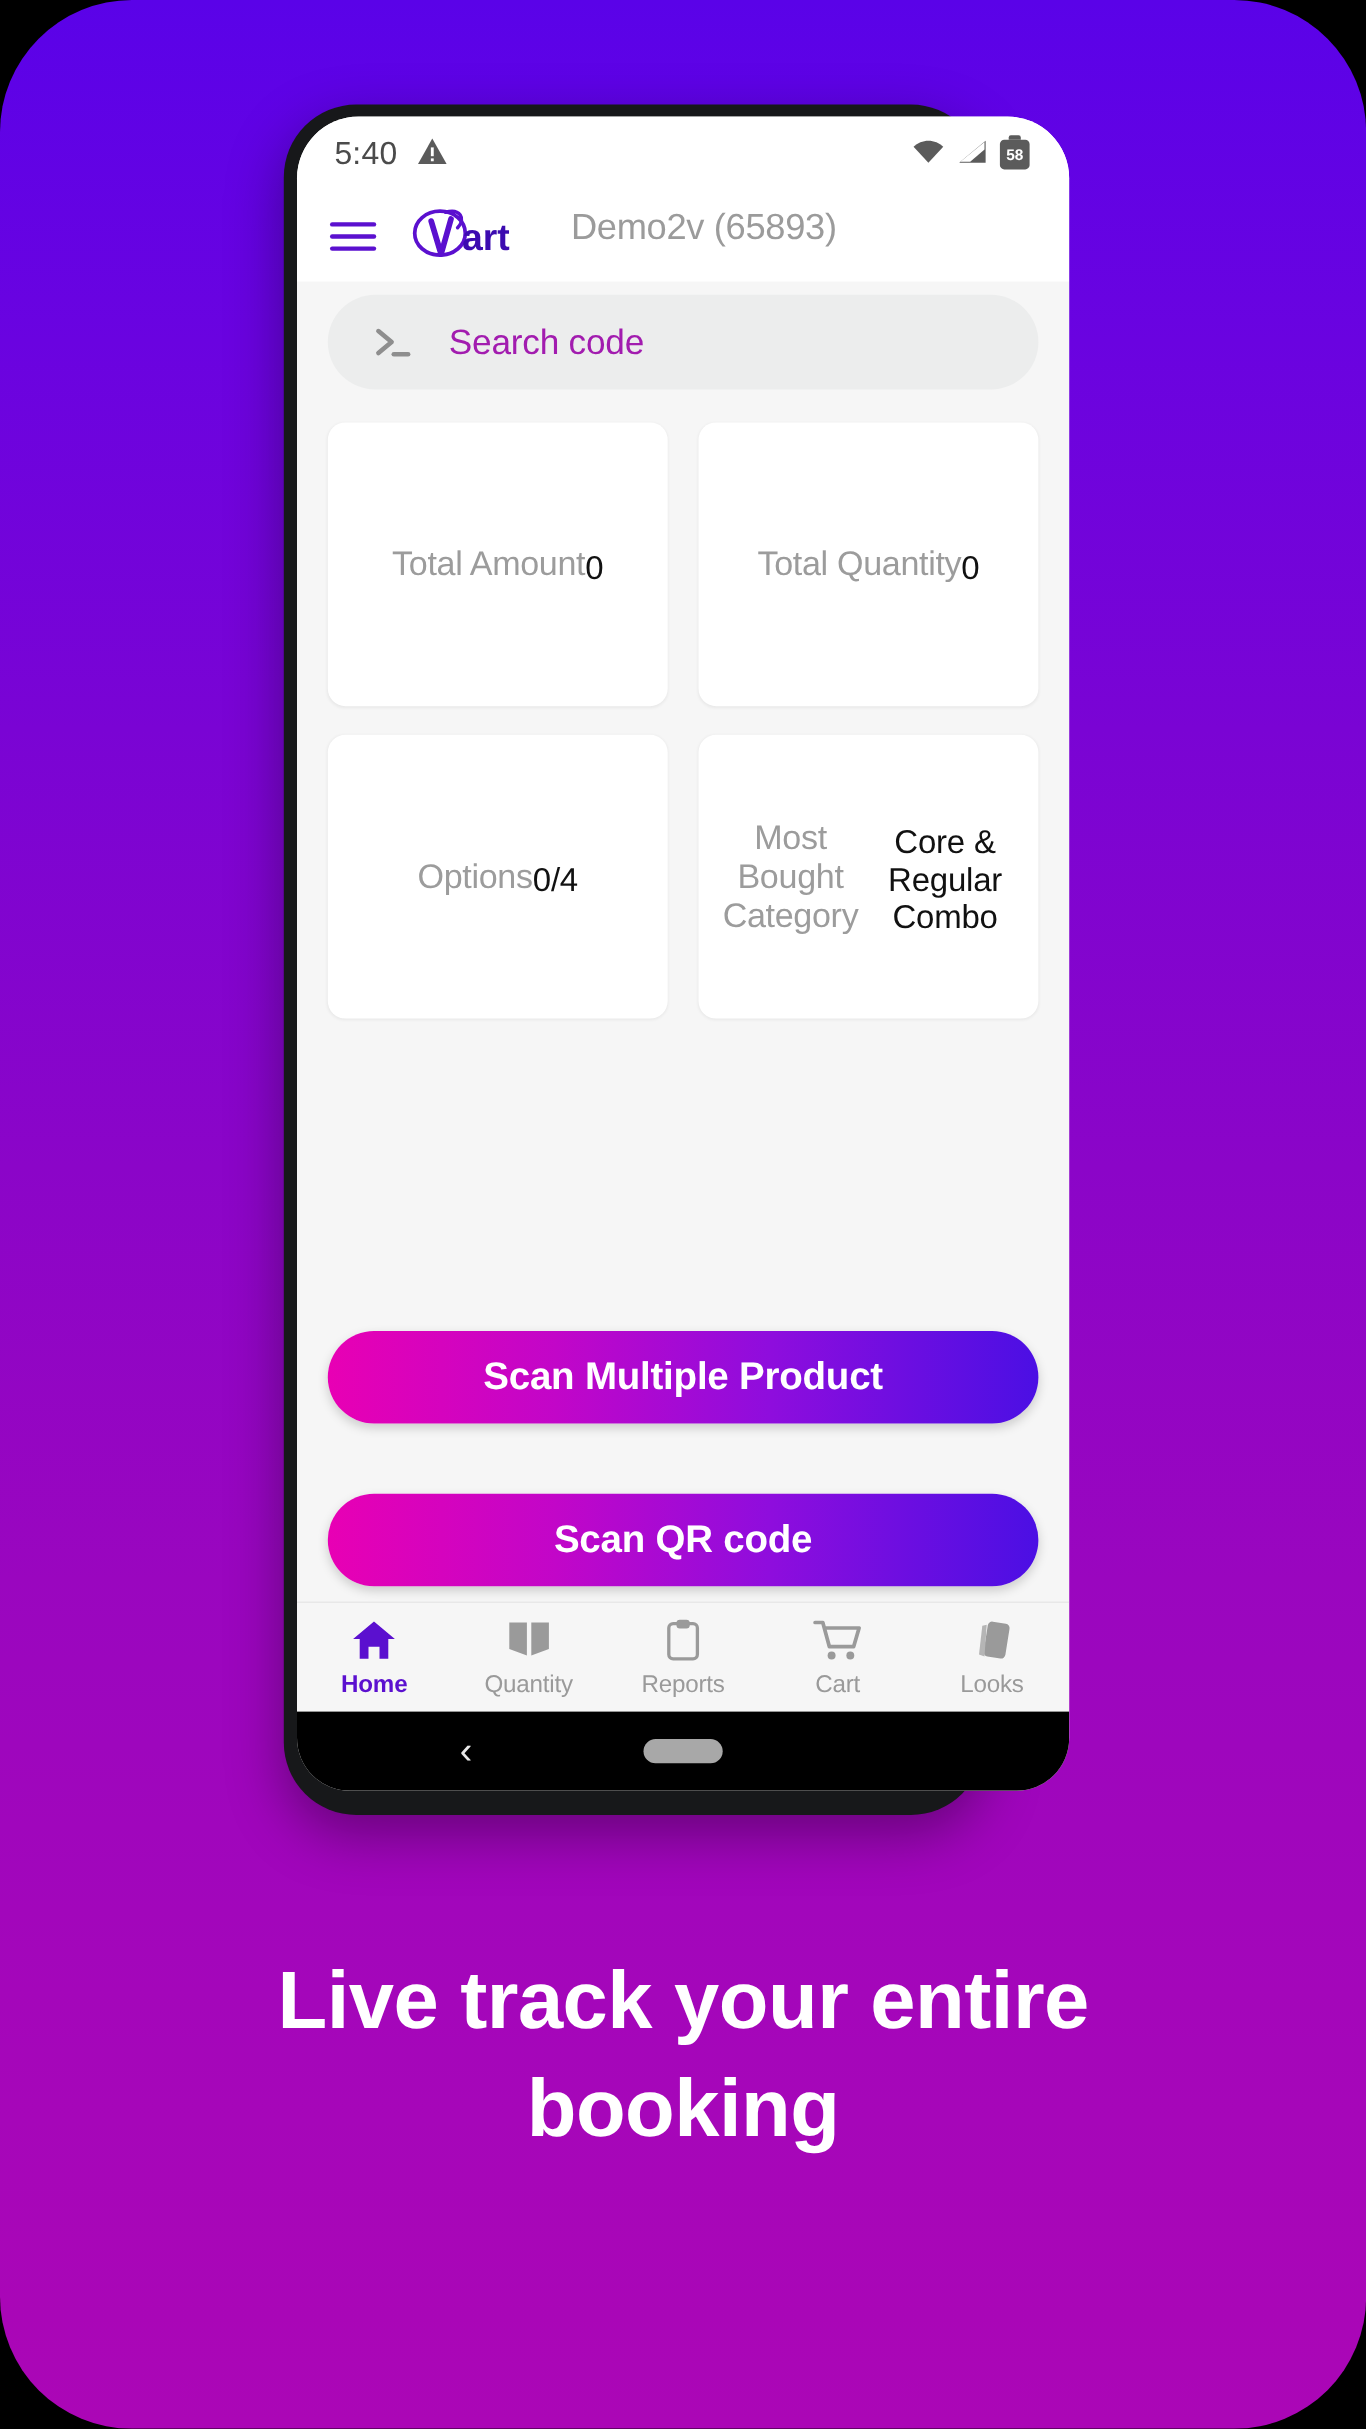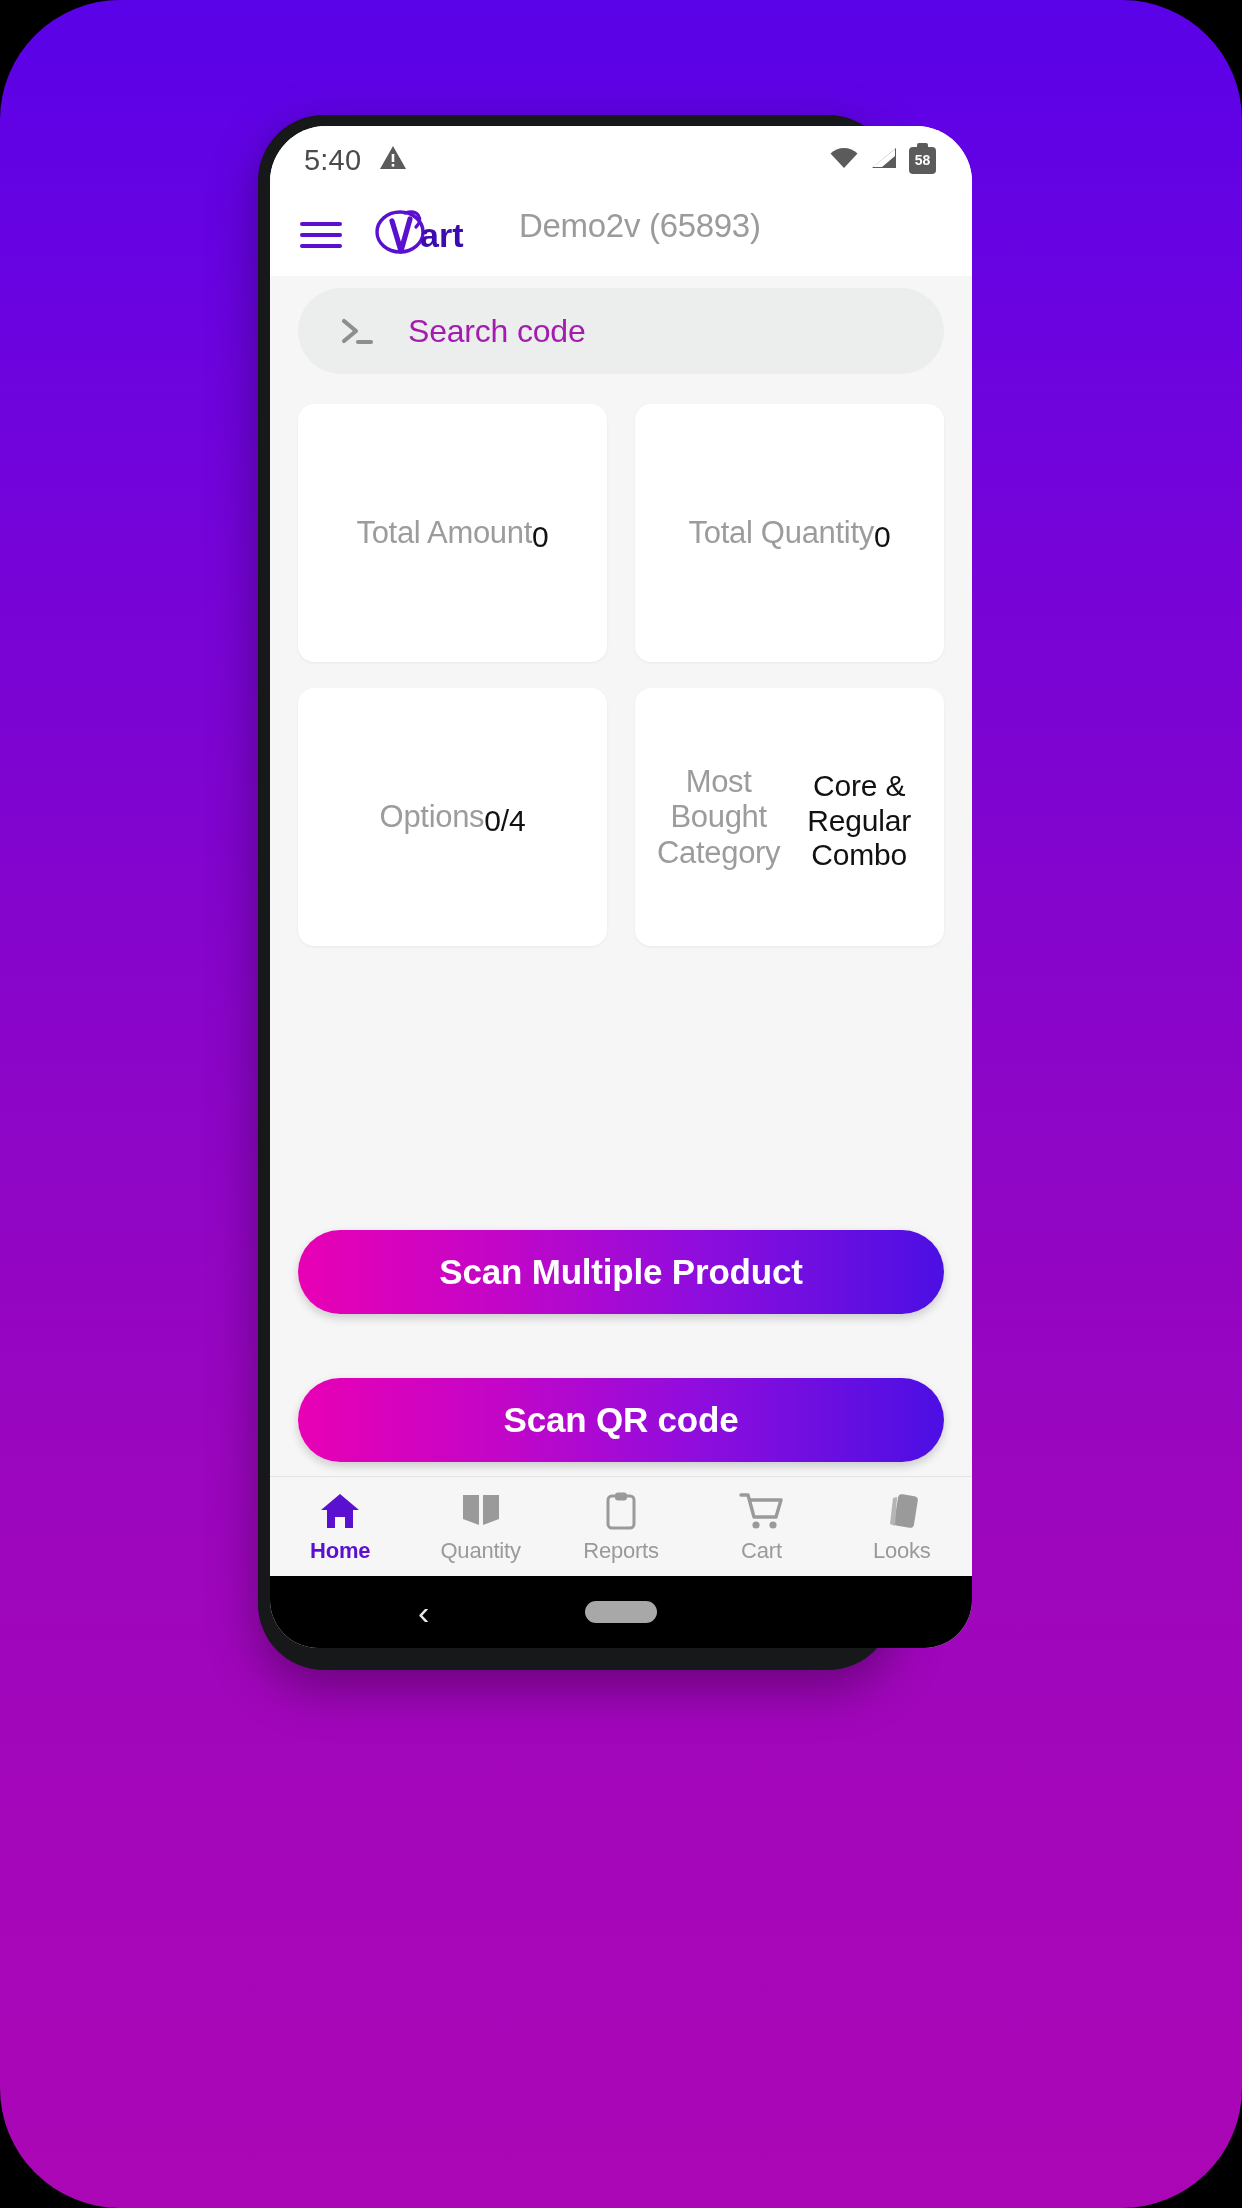--- a/index.html
+++ b/index.html
@@ -28,21 +28,20 @@
 
   
   .device {
     position:absolute;
     left:258px; top:95px;
     width:636px; height:1555px;
     background:#17181a;
     border-radius:66px;
     box-shadow:0 18px 50px rgba(0,0,0,.35);
     padding:11px 12px 0 12px;
-    margin-top:20px;
   }
   .screen {
     position:relative;
     width:702px; height:1522px;
     background:#ffffff;
     border-radius:56px 56px 48px 48px;
     overflow:hidden;
     display:flex; flex-direction:column;
   }
 
@@ -336,14 +335,15 @@
       </div>
 
       <div class="gesturebar">
         <span class="gb-back">‹</span>
         <span class="gb-pill"></span>
       </div>
 
     </div>
   </div>
 
+  <div class="caption">Live track your entire booking</div>
 
 </div>
 
 </body></html>

